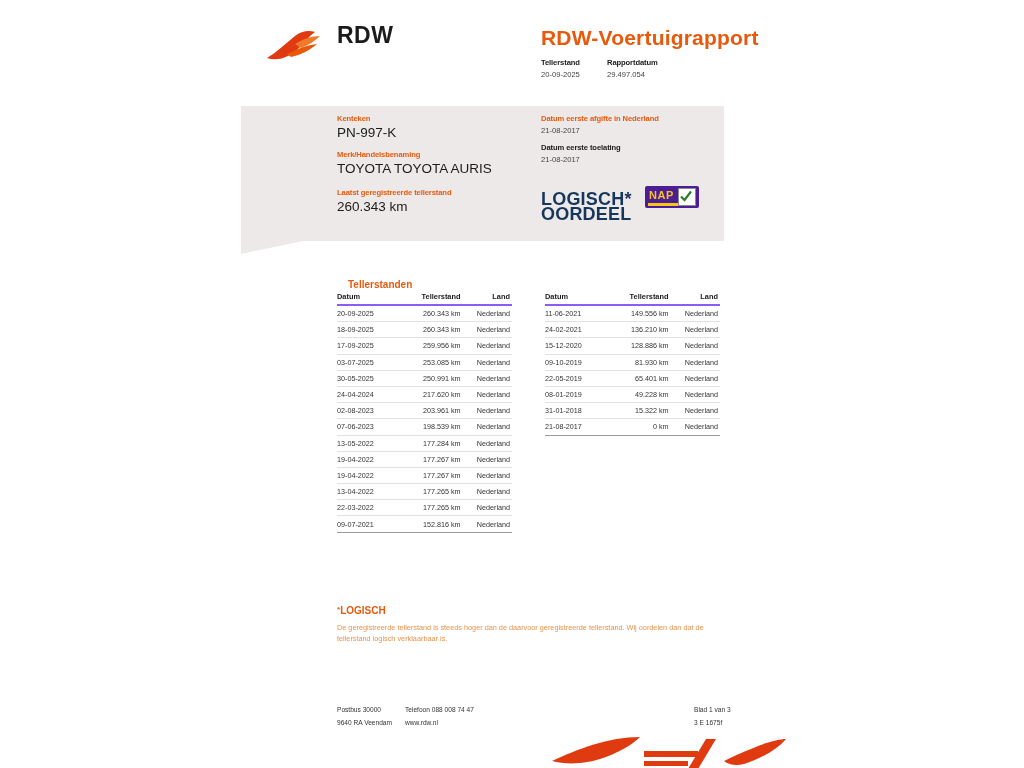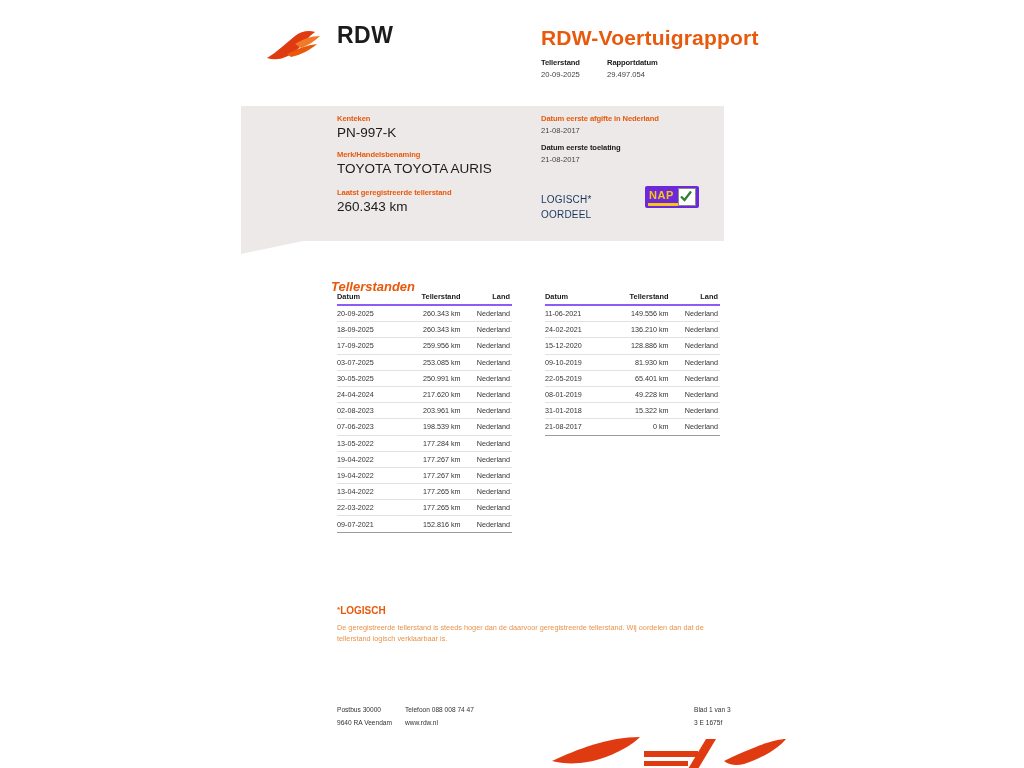--- a/index.html
+++ b/index.html
@@ -131,33 +131,33 @@
     margin-top: 3px;
   }
   .spacer-10 { height: 10px; }
   .spacer-8 { height: 8px; }
   .spacer-12 { height: 12px; }
 
   .verdict {
     position: absolute;
     left: 541px;
     top: 192px;
-    font-size: 10px;
-    font-weight: normal;
+    font-size: 18px;
+    font-weight: bold;
     color: #17365d;
     line-height: 15px;
     letter-spacing: 0.2px;
   }
   .nap-badge {
     position: absolute;
     left: 645px;
     top: 186px;
     width: 54px;
     height: 22px;
-    background: #6d28d9;
+    background: #4c1d95;
     border-radius: 2px;
   }
   .nap-badge .nap-text {
     position: absolute;
     left: 4px; top: 3px;
     font-size: 11px;
     font-weight: bold;
     color: #f5c518;
     letter-spacing: 0.5px;
   }
@@ -174,26 +174,25 @@
     left: 3px;
     bottom: 2px;
     width: 30px;
     height: 3px;
     background: #f5c518;
   }
 
   
   .tellerstanden-title {
     position: absolute;
-    left: 331px;
+    left: 348px;
     top: 279px;
-    font-size: 13px;
+    font-size: 10px;
     font-weight: bold;
     color: #e8590c;
-    font-style: italic;
   }
   .table {
     position: absolute;
     border-collapse: collapse;
   }
   .table.t1 { left: 337px; top: 292px; width: 175px; }
   .table.t2 { left: 545px; top: 292px; width: 175px; }
   .table th {
     font-size: 7.4px;
     font-weight: bold;

